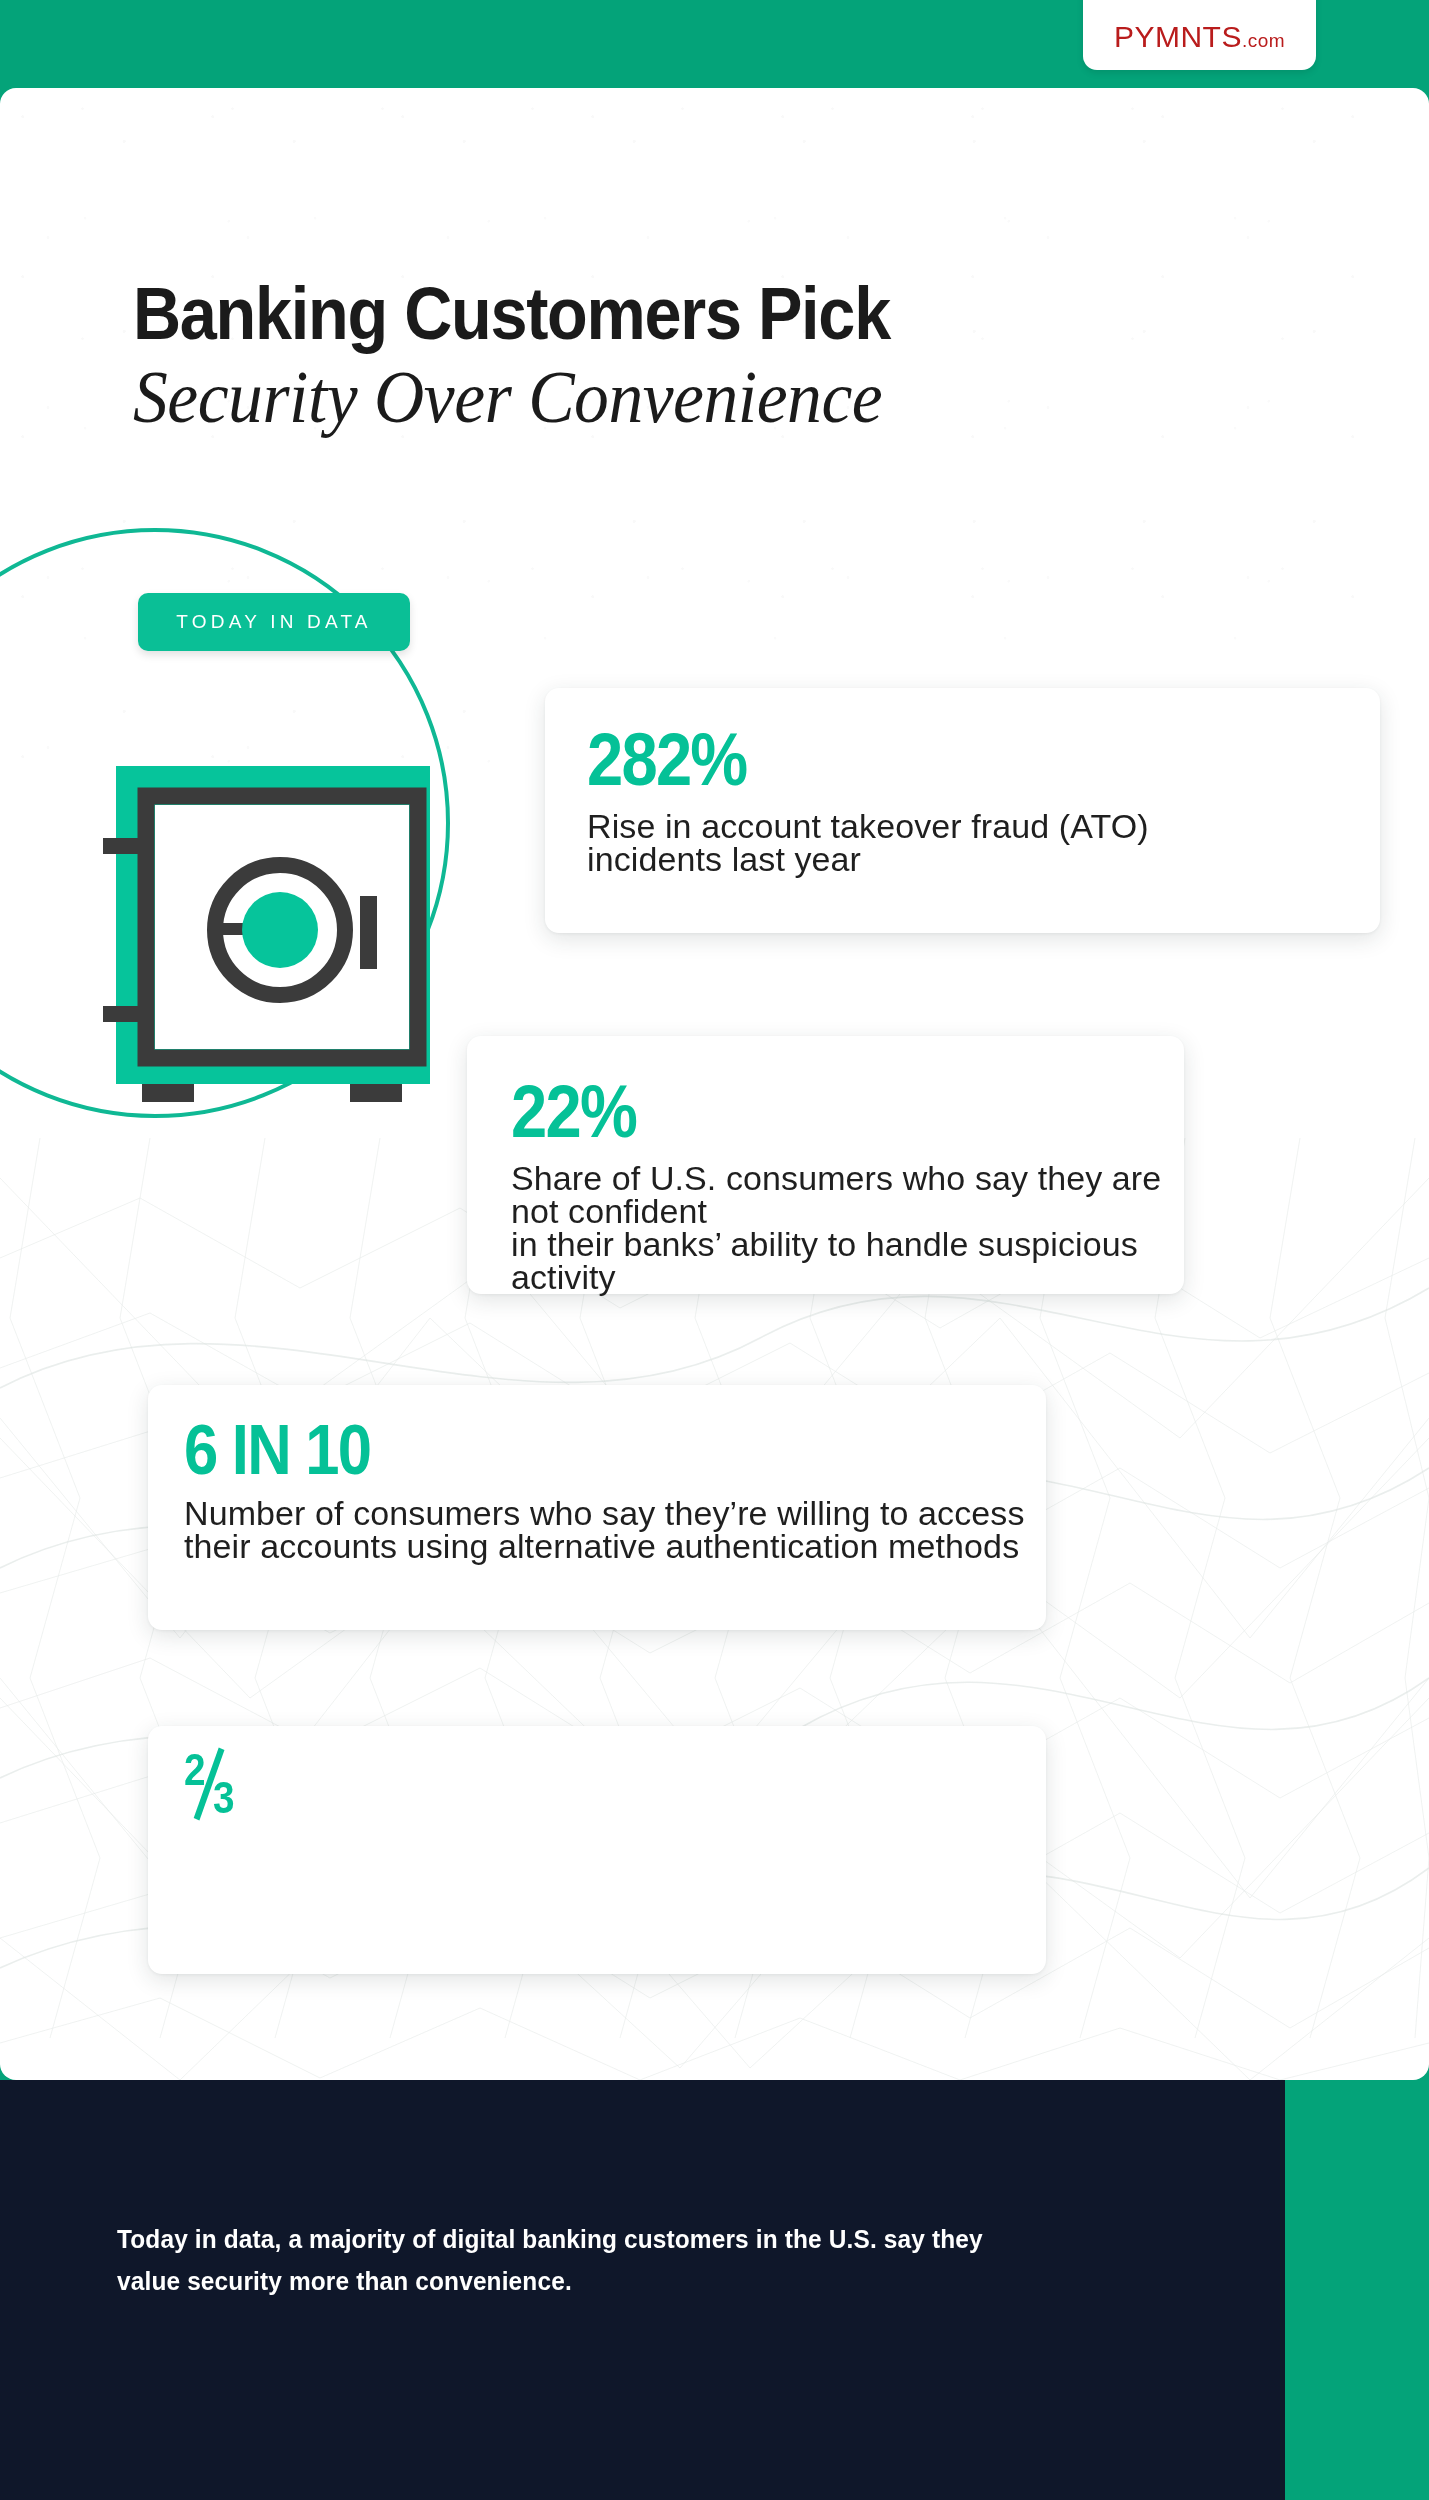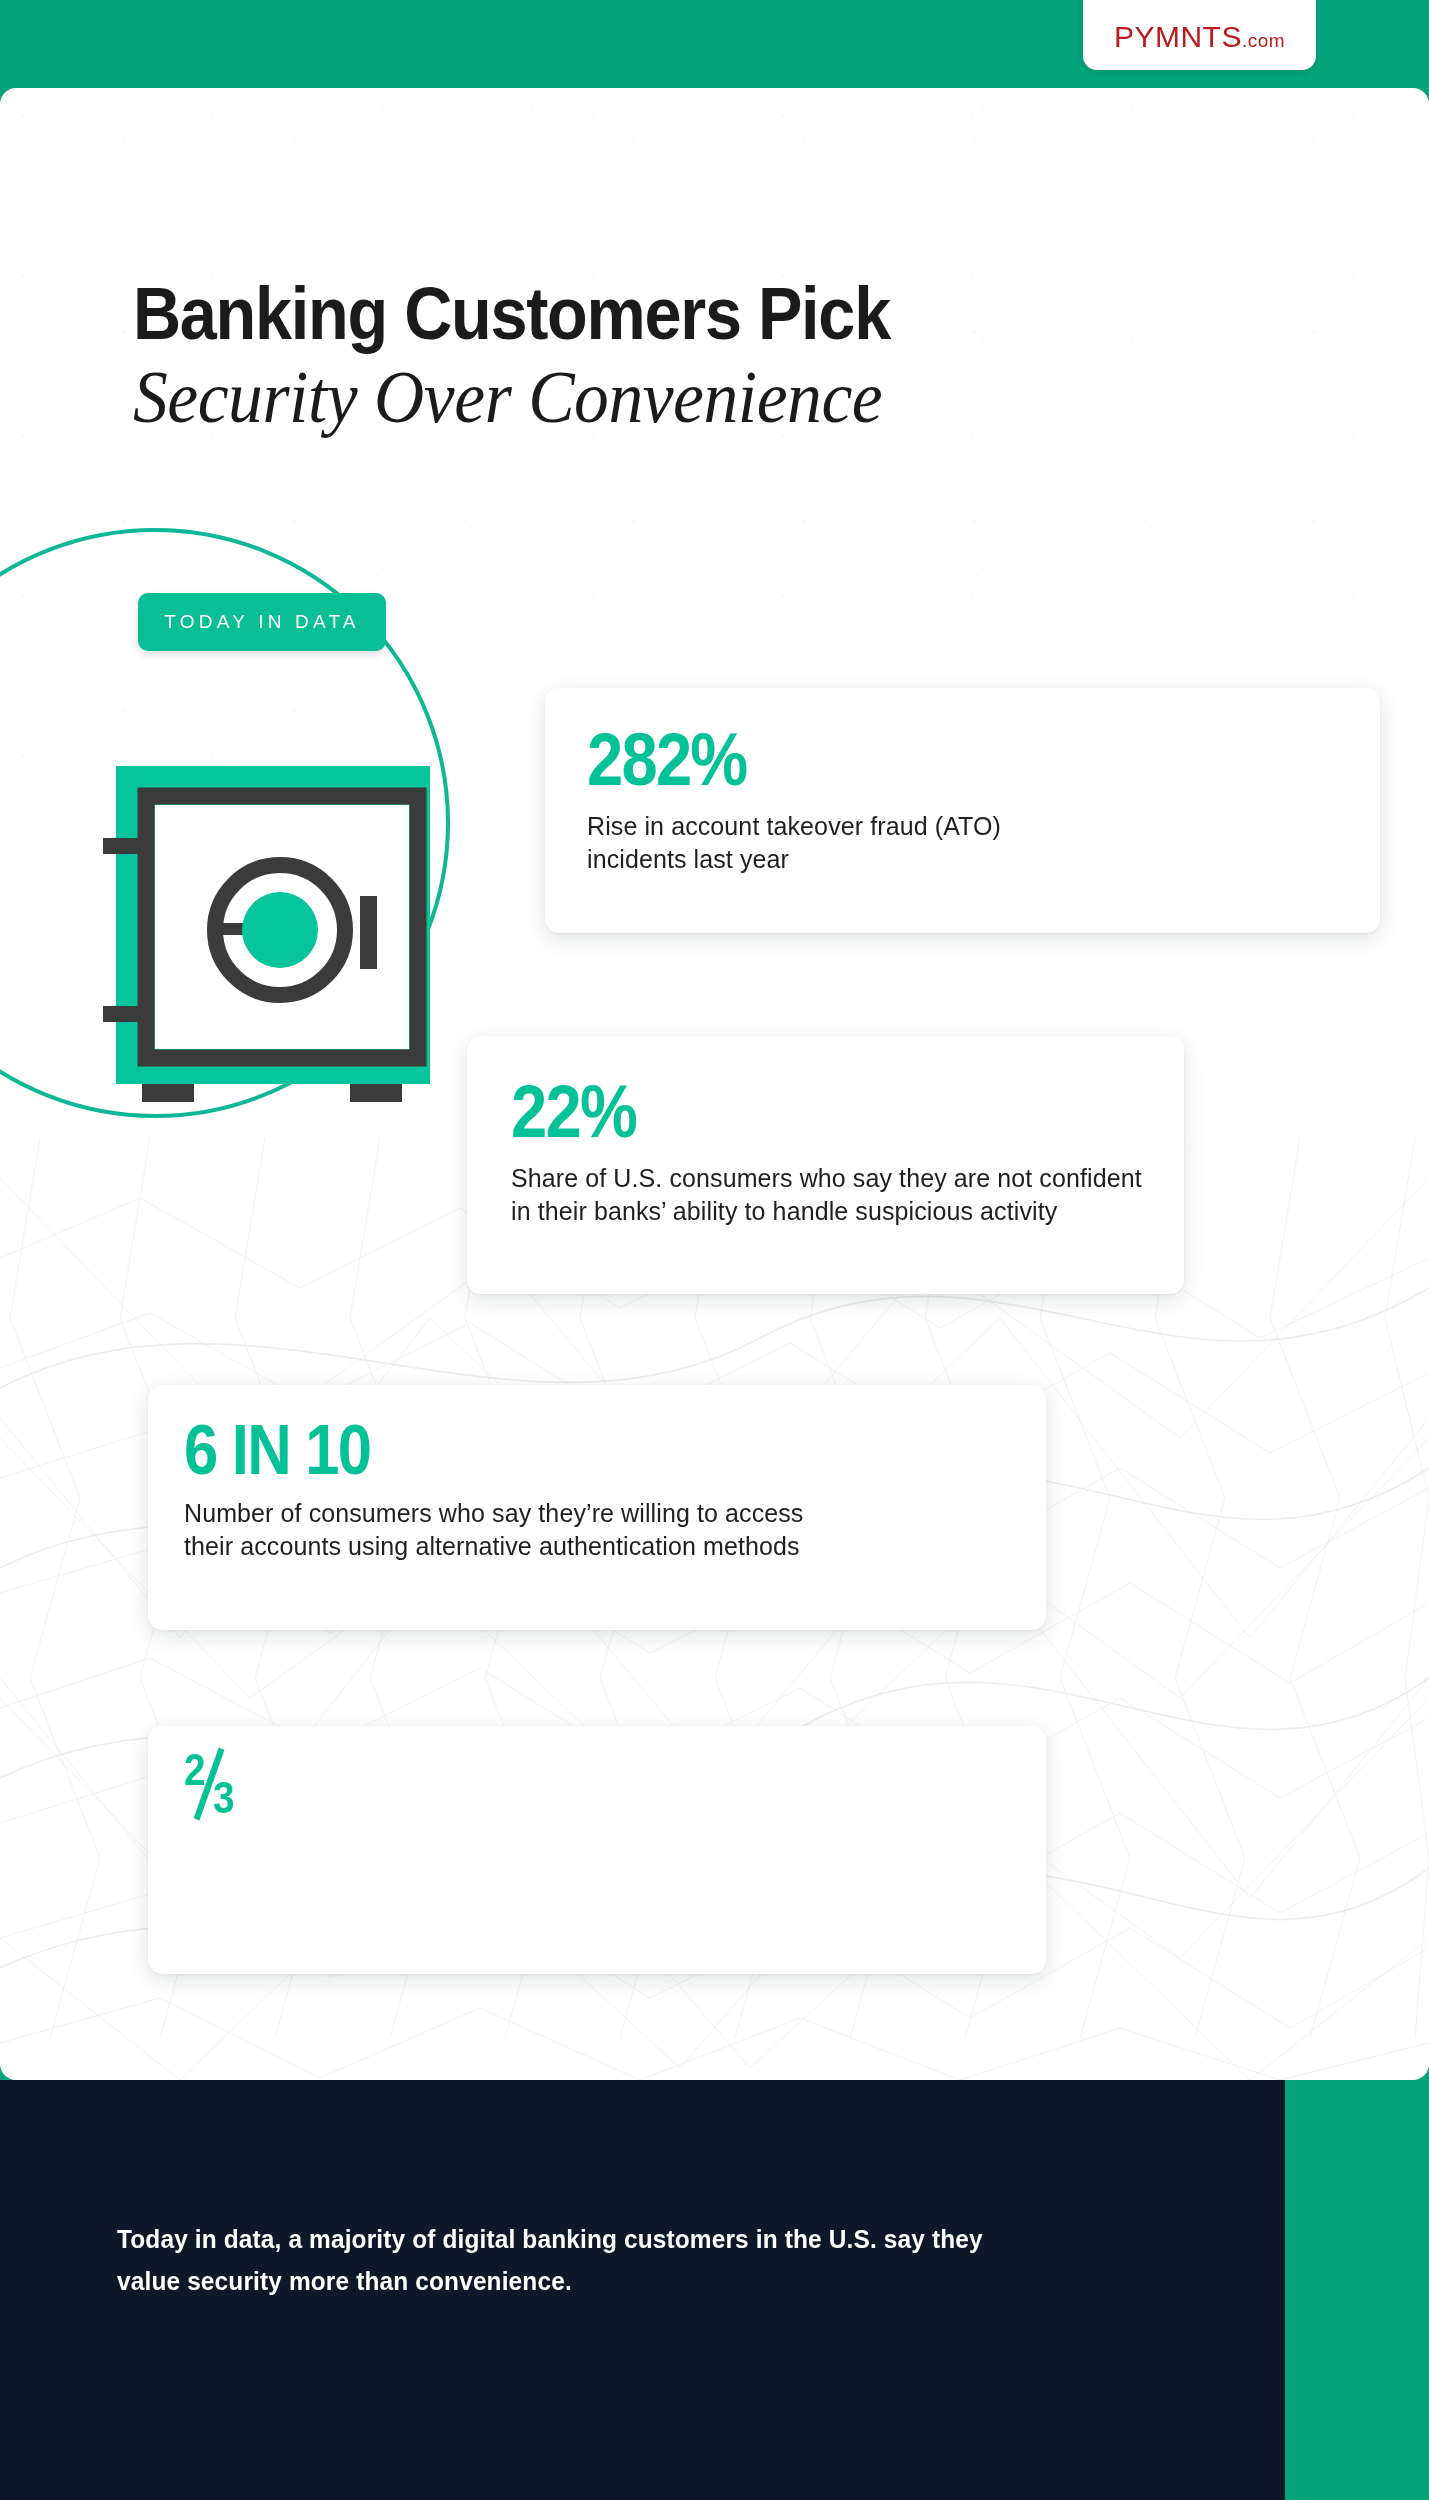--- a/index.html
+++ b/index.html
@@ -134,21 +134,21 @@
     border: 4px solid #0FB894;
     border-radius: 50%;
     z-index: 11;
   }
 
   
   .badge {
     position: absolute;
     left: 138px;
     top: 505px;
-    width: 248px;
+    width: 272px;
     height: 58px;
     background: #0ABF96;
     border-radius: 10px;
     box-shadow: 0 4px 9px rgba(0,0,0,0.12);
     display: flex;
     align-items: center;
     justify-content: center;
     z-index: 22;
   }
   .badge-text {
@@ -191,21 +191,21 @@
     transform-origin: left center;
     white-space: nowrap;
   }
   .card-1 .stat-num { position: absolute; left: 42px; top: 34px;  font-size: 74px; line-height: 76px; }
   .card-2 .stat-num { position: absolute; left: 44px; top: 38px;  font-size: 74px; line-height: 76px; }
   .card-3 .stat-num { position: absolute; left: 36px; top: 28px;  font-size: 70px; line-height: 74px; }
   .card-4 .stat-num { position: absolute; left: 36px; top: 22px;  font-size: 64px; line-height: 70px; }
 
   .stat-desc {
     font-family: "Liberation Sans", sans-serif;
-    font-size: 25px;
+    font-size: 34px;
     line-height: 33px;
     color: #1f1f1f;
     letter-spacing: 0.1px;
     white-space: pre-line;
   }
   .card-1 .stat-desc { position: absolute; left: 42px; top: 122px; }
   .card-2 .stat-desc { position: absolute; left: 44px; top: 126px; }
   .card-3 .stat-desc { position: absolute; left: 36px; top: 112px; }
   .card-4 .stat-desc { position: absolute; left: 36px; top: 108px; }
 

